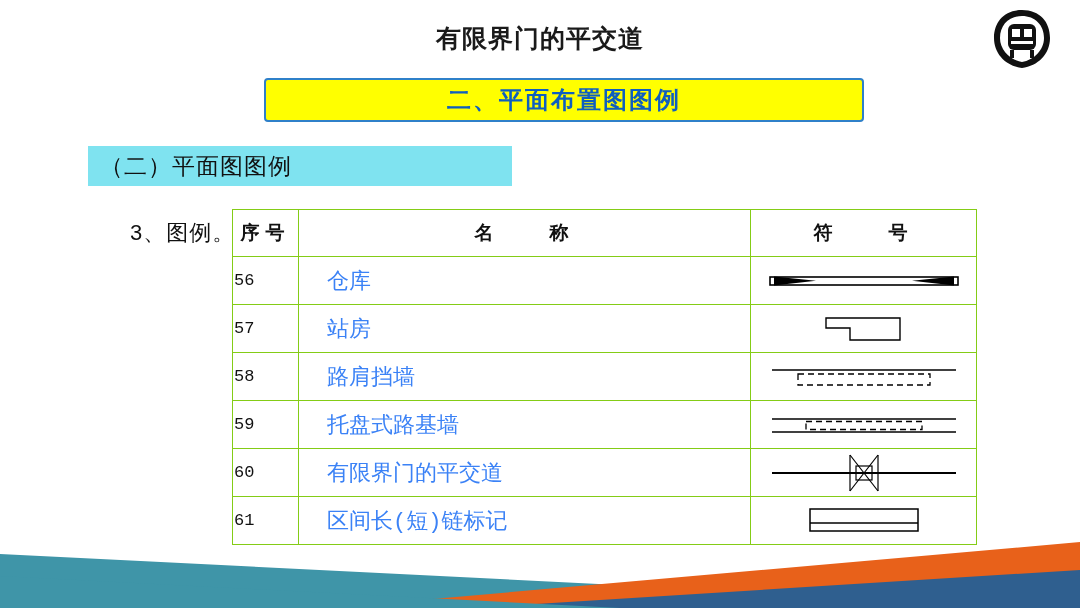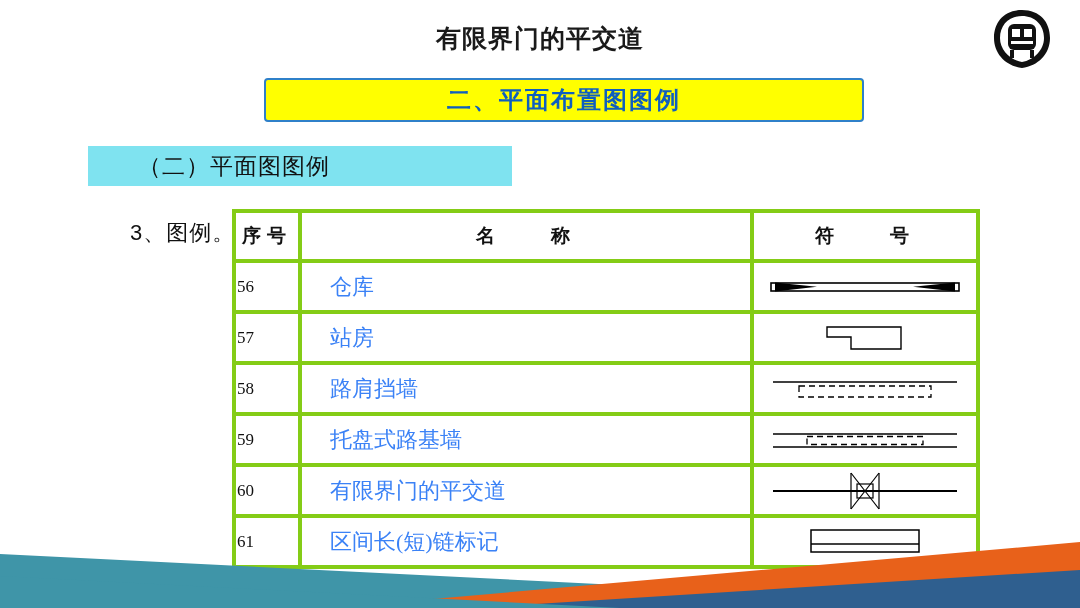--- a/index.html
+++ b/index.html
@@ -37,39 +37,39 @@
     font-size:24px;font-weight:bold;color:#0f5fbf;letter-spacing:2px;
   }
 
   
   .subhead{
     position:absolute;top:146px;left:88px;width:424px;height:40px;
     background:#7fe3f0;
     display:flex;align-items:center;
   }
   .subhead-text{
-    font-size:23px;color:#111;padding-left:2px;letter-spacing:1px;margin-left:48px;
+    font-size:23px;color:#111;padding-left:12px;letter-spacing:1px;
   }
 
   
   .item-label{
     position:absolute;top:218px;left:98px;
     font-size:22px;color:#111;letter-spacing:1px;margin-left:32px;
   }
 
   
   .tbl{
     position:absolute;top:209px;left:232px;
     width:744px;
     border-collapse:collapse;
     table-layout:fixed;
   }
   .tbl th,.tbl td{
-    border:4px solid #84cc16;
-    font-family:Liberation Serif, serif;
+    border:1px solid #84cc16;
+    font-family:Liberation Mono, monospace;
   }
   .tbl th{
     height:44px;
     font-size:19px;font-weight:bold;color:#111;
     letter-spacing:6px;
   }
   .col-no{width:66px;}
   .col-name{width:452px;}
   .col-sym{width:226px;}
   .tbl td{height:45px;}

